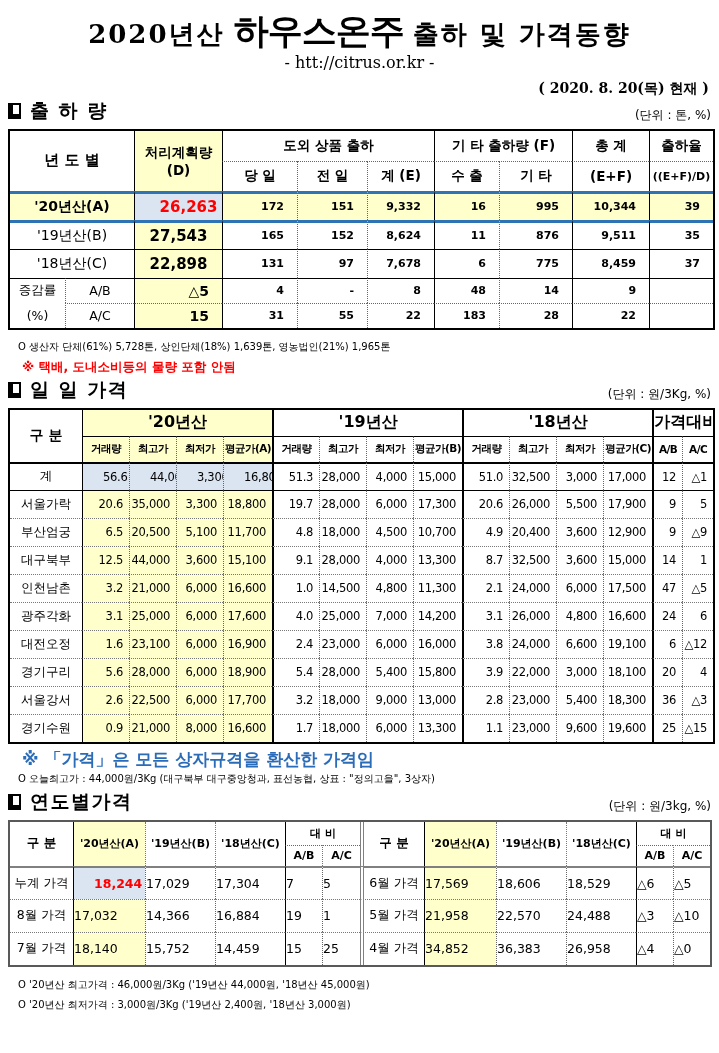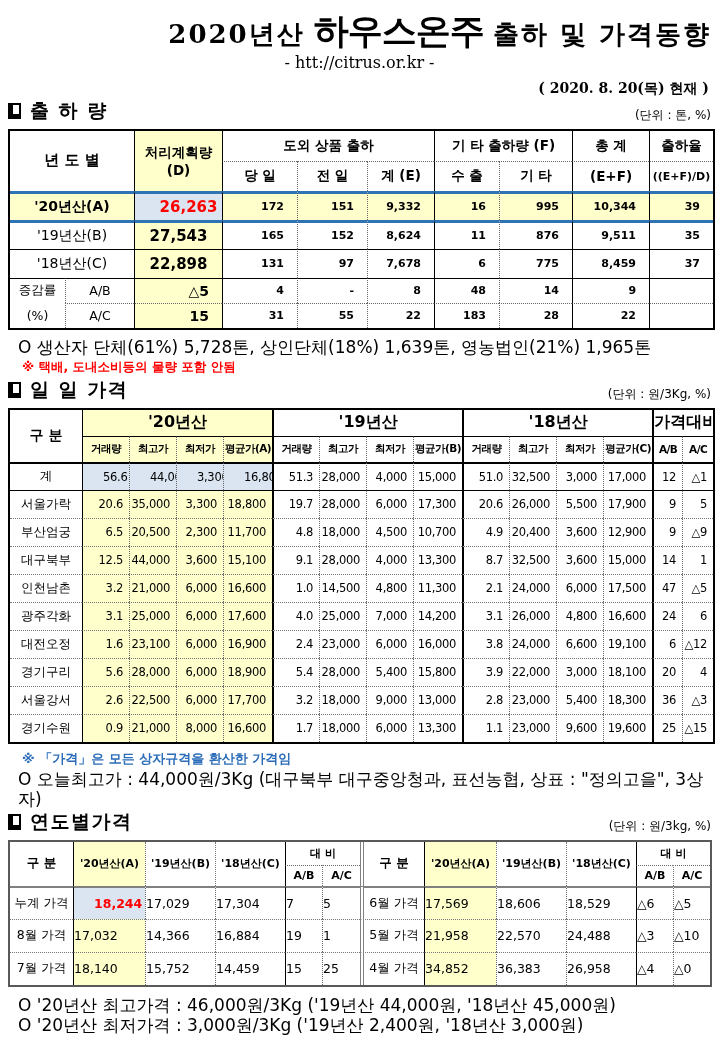--- a/index.html
+++ b/index.html
@@ -2,21 +2,21 @@
 <html><head>
 <meta charset="utf-8">
 <style>
   * { margin:0; padding:0; box-sizing:border-box; }
   html, body { width:719px; background:#fff; }
   body { height:1053px; overflow:hidden; position:relative; color:#000;
          font-family:"DejaVu Sans","Liberation Sans",sans-serif; }
   .page { padding:0 8px; }
 
   
-  .title-wrap { text-align:right; padding-top:12px; line-height:1.1; }
+  .title-wrap { text-align:center; padding-top:12px; line-height:1.1; }
   .t-serif { font-family:"DejaVu Serif","Liberation Serif",serif; font-weight:bold; font-size:26px; letter-spacing:2px; }
   .t-main  { font-family:"DejaVu Sans","Liberation Sans",sans-serif; font-weight:900; font-size:35px; letter-spacing:-1px; padding:0 4px; }
   .url { text-align:center; font-family:"DejaVu Serif","Liberation Serif",serif; font-size:16px; margin-top:2px; }
   .asof { text-align:right; font-family:"DejaVu Serif","Liberation Serif",serif; font-weight:bold; font-size:14px; margin-top:8px; padding-right:2px; }
 
   
   .sect { display:flex; justify-content:space-between; align-items:flex-end; margin-bottom:5px; }
   .sect-title { display:flex; align-items:center; gap:9px; font-size:19px; font-weight:800; letter-spacing:1.5px; }
   .sq { width:13px; height:16px; border:2px solid #000; border-left-width:5px; border-bottom-width:5px; display:inline-block; }
   .unit { font-size:12px; font-weight:400; }
@@ -80,23 +80,23 @@
   .t3 tbody tr { height:33px; }
   .t3 tr.r0 td { border-top:2px solid #808080; }
   .t3 tr.rn td { border-top:1px dotted #777; }
   .t3 td { border-left:1px dotted #777; }
   .t3 td.v3 { text-align:left; padding-right:12px; font-size:12.5px; }
   .t3 td.v3h { padding-right:0; font-weight:bold; }
   .t3 td.lab3 { font-size:12.5px; }
 
   
   .notes { margin-top:7px; padding-left:10px; }
-  .note-line { font-size:17px; line-height:20px; }
+  .note-line { font-size:10px; line-height:20px; }
   .note-red { color:#FF0000; font-weight:bold; font-size:12.5px; line-height:20px; padding-left:4px; }
-  .note-blue { color:#2B6CB8; font-weight:bold; font-size:13px; line-height:20px; padding-left:4px; }
+  .note-blue { color:#2B6CB8; font-weight:bold; font-size:17px; line-height:20px; padding-left:4px; }
 </style>
 </head>
 <body>
 
 <div class="page">
 
   <div class="title-wrap">
     <span class="t-serif">2020년산</span>
     <span class="t-main">하우스온주</span>
     <span class="t-serif">출하 및 가격동향</span>
@@ -296,21 +296,21 @@
           <td class="v2 bl-d">26,000</td>
           <td class="v2 bl-d">5,500</td>
           <td class="v2 bl-d">17,900</td>
           <td class="v2 bl-k">9</td>
           <td class="v2 bl-d">5</td>
         </tr>
         <tr class="rn">
           <td class="lab2 bl-n">부산엄궁</td>
           <td class="v2 bl-s yel">6.5</td>
           <td class="v2 bl-d yel">20,500</td>
-          <td class="v2 bl-d yel">2,300</td>
+          <td class="v2 bl-d yel">5,100</td>
           <td class="v2 bl-d yel">11,700</td>
           <td class="v2 bl-k">4.8</td>
           <td class="v2 bl-d">18,000</td>
           <td class="v2 bl-d">4,500</td>
           <td class="v2 bl-d">10,700</td>
           <td class="v2 bl-k">4.9</td>
           <td class="v2 bl-d">20,400</td>
           <td class="v2 bl-d">3,600</td>
           <td class="v2 bl-d">12,900</td>
           <td class="v2 bl-k">9</td>

